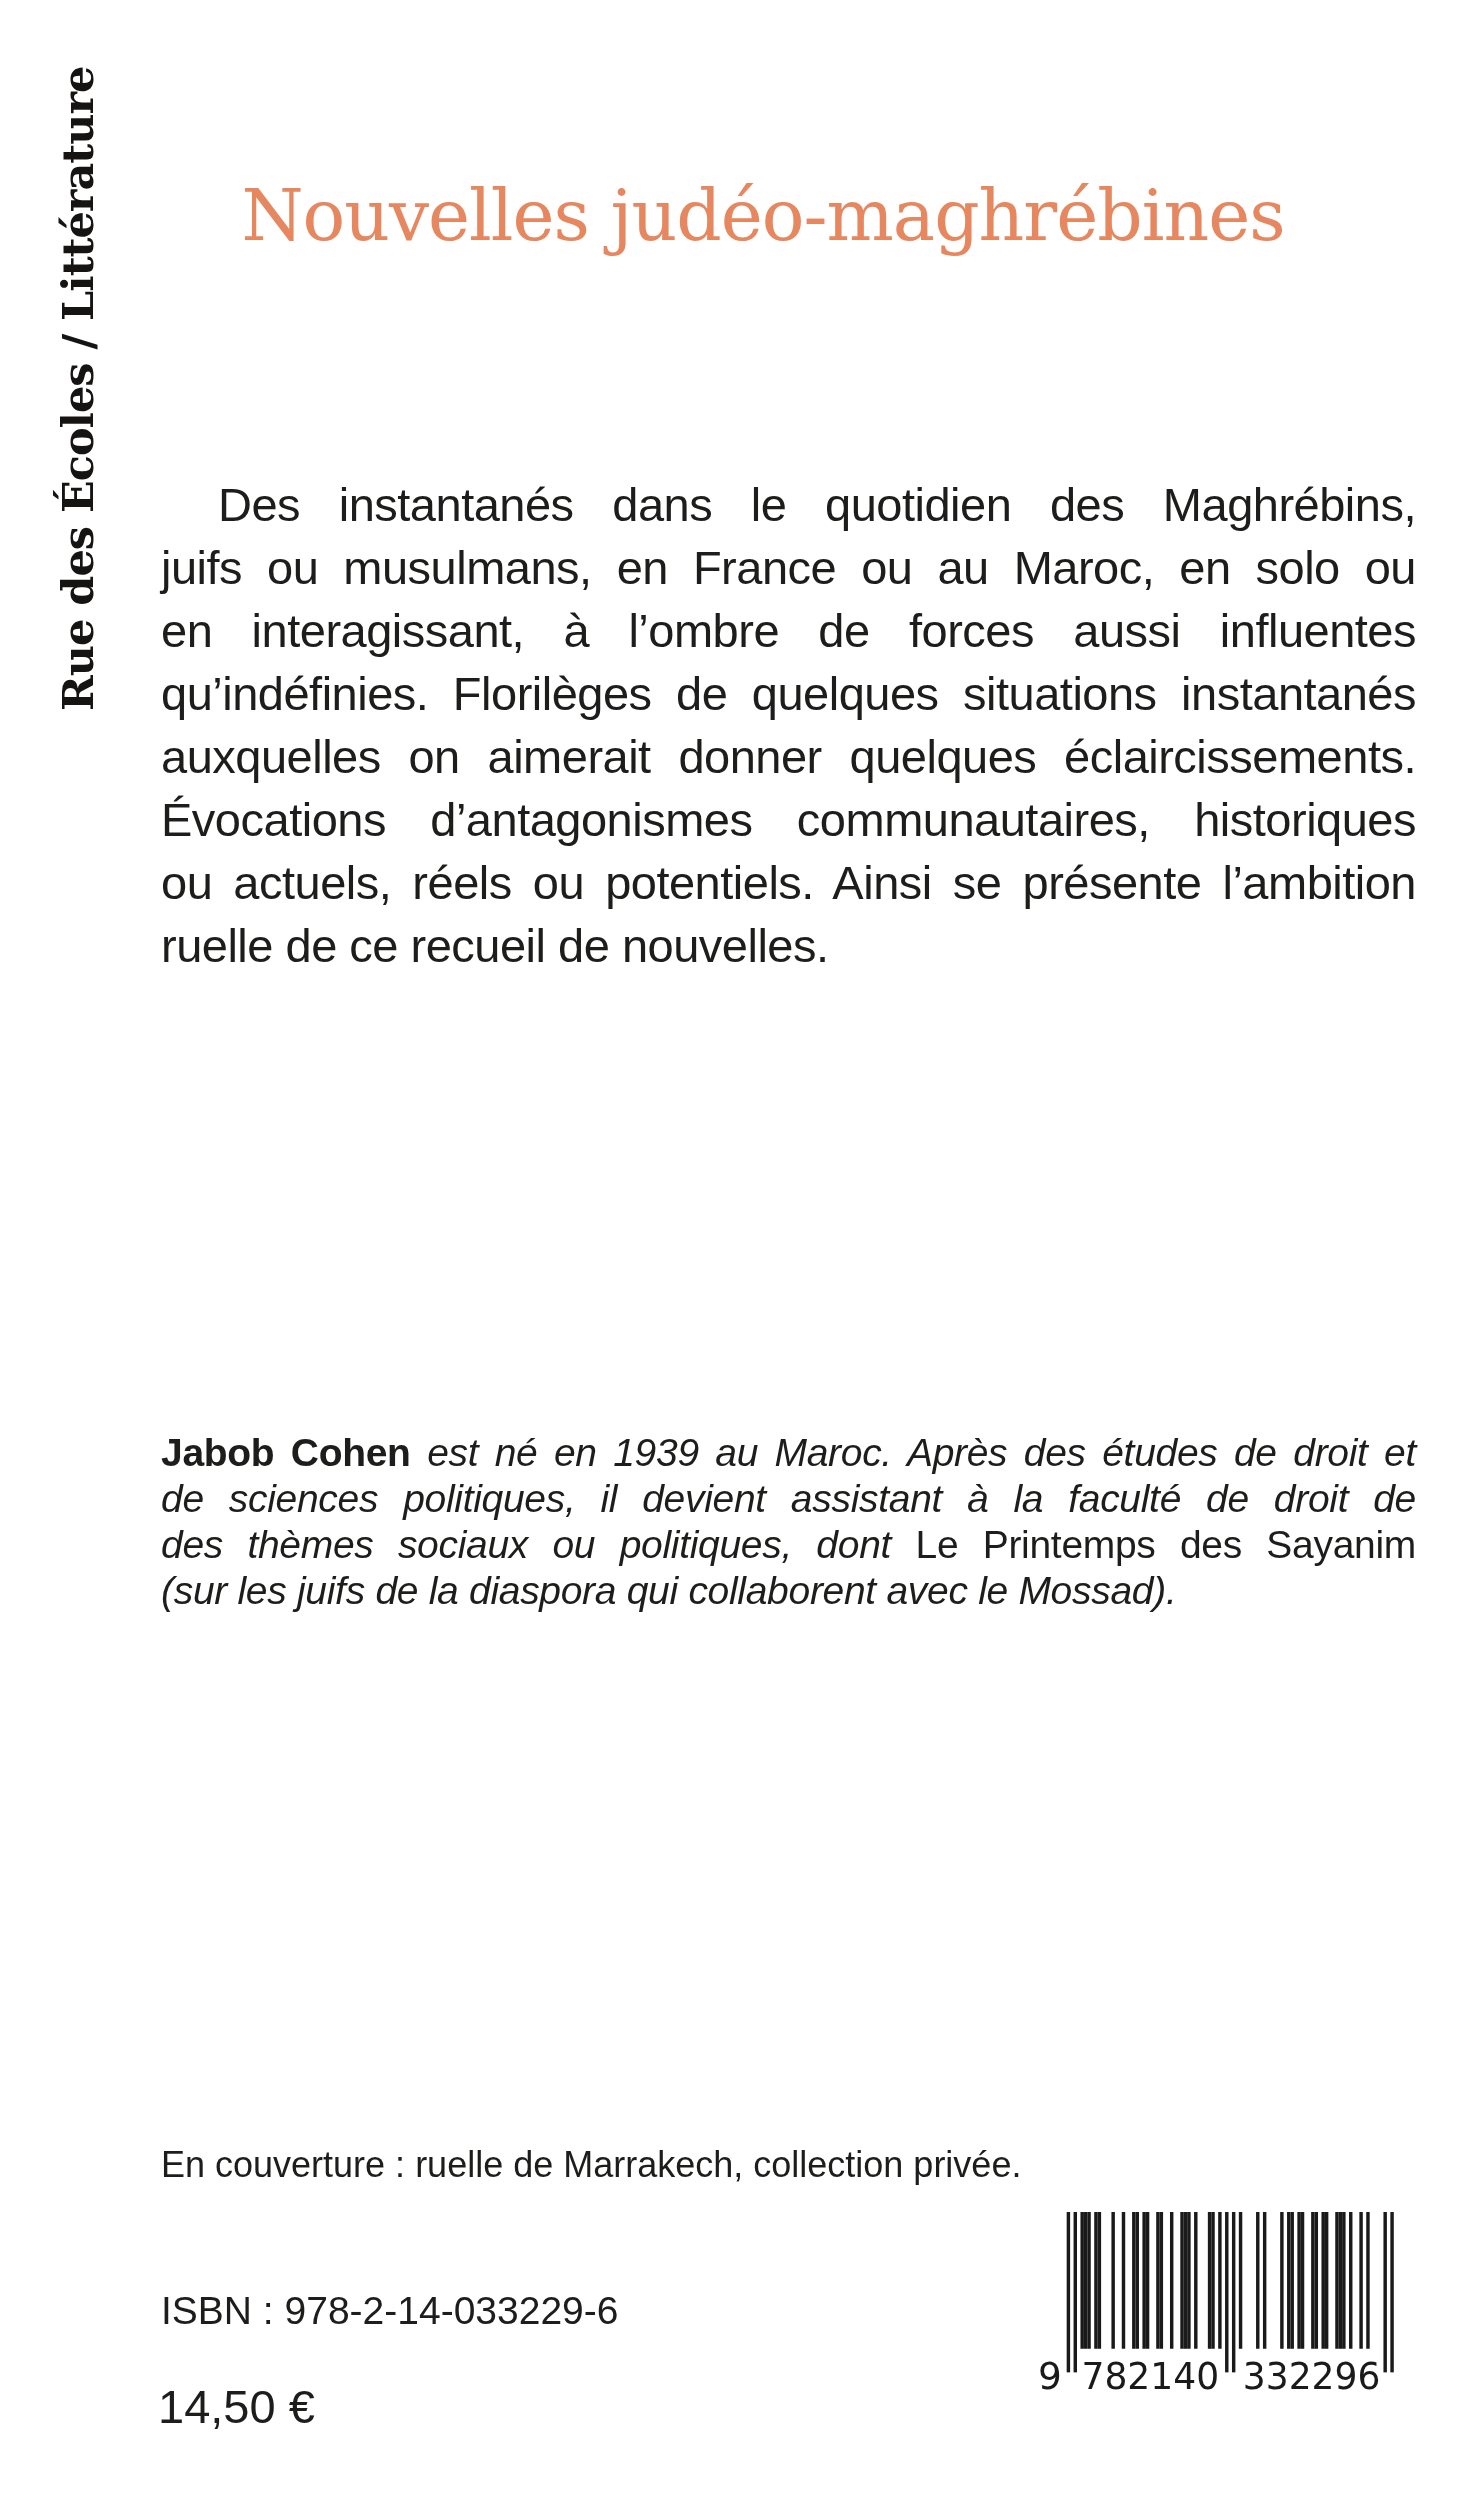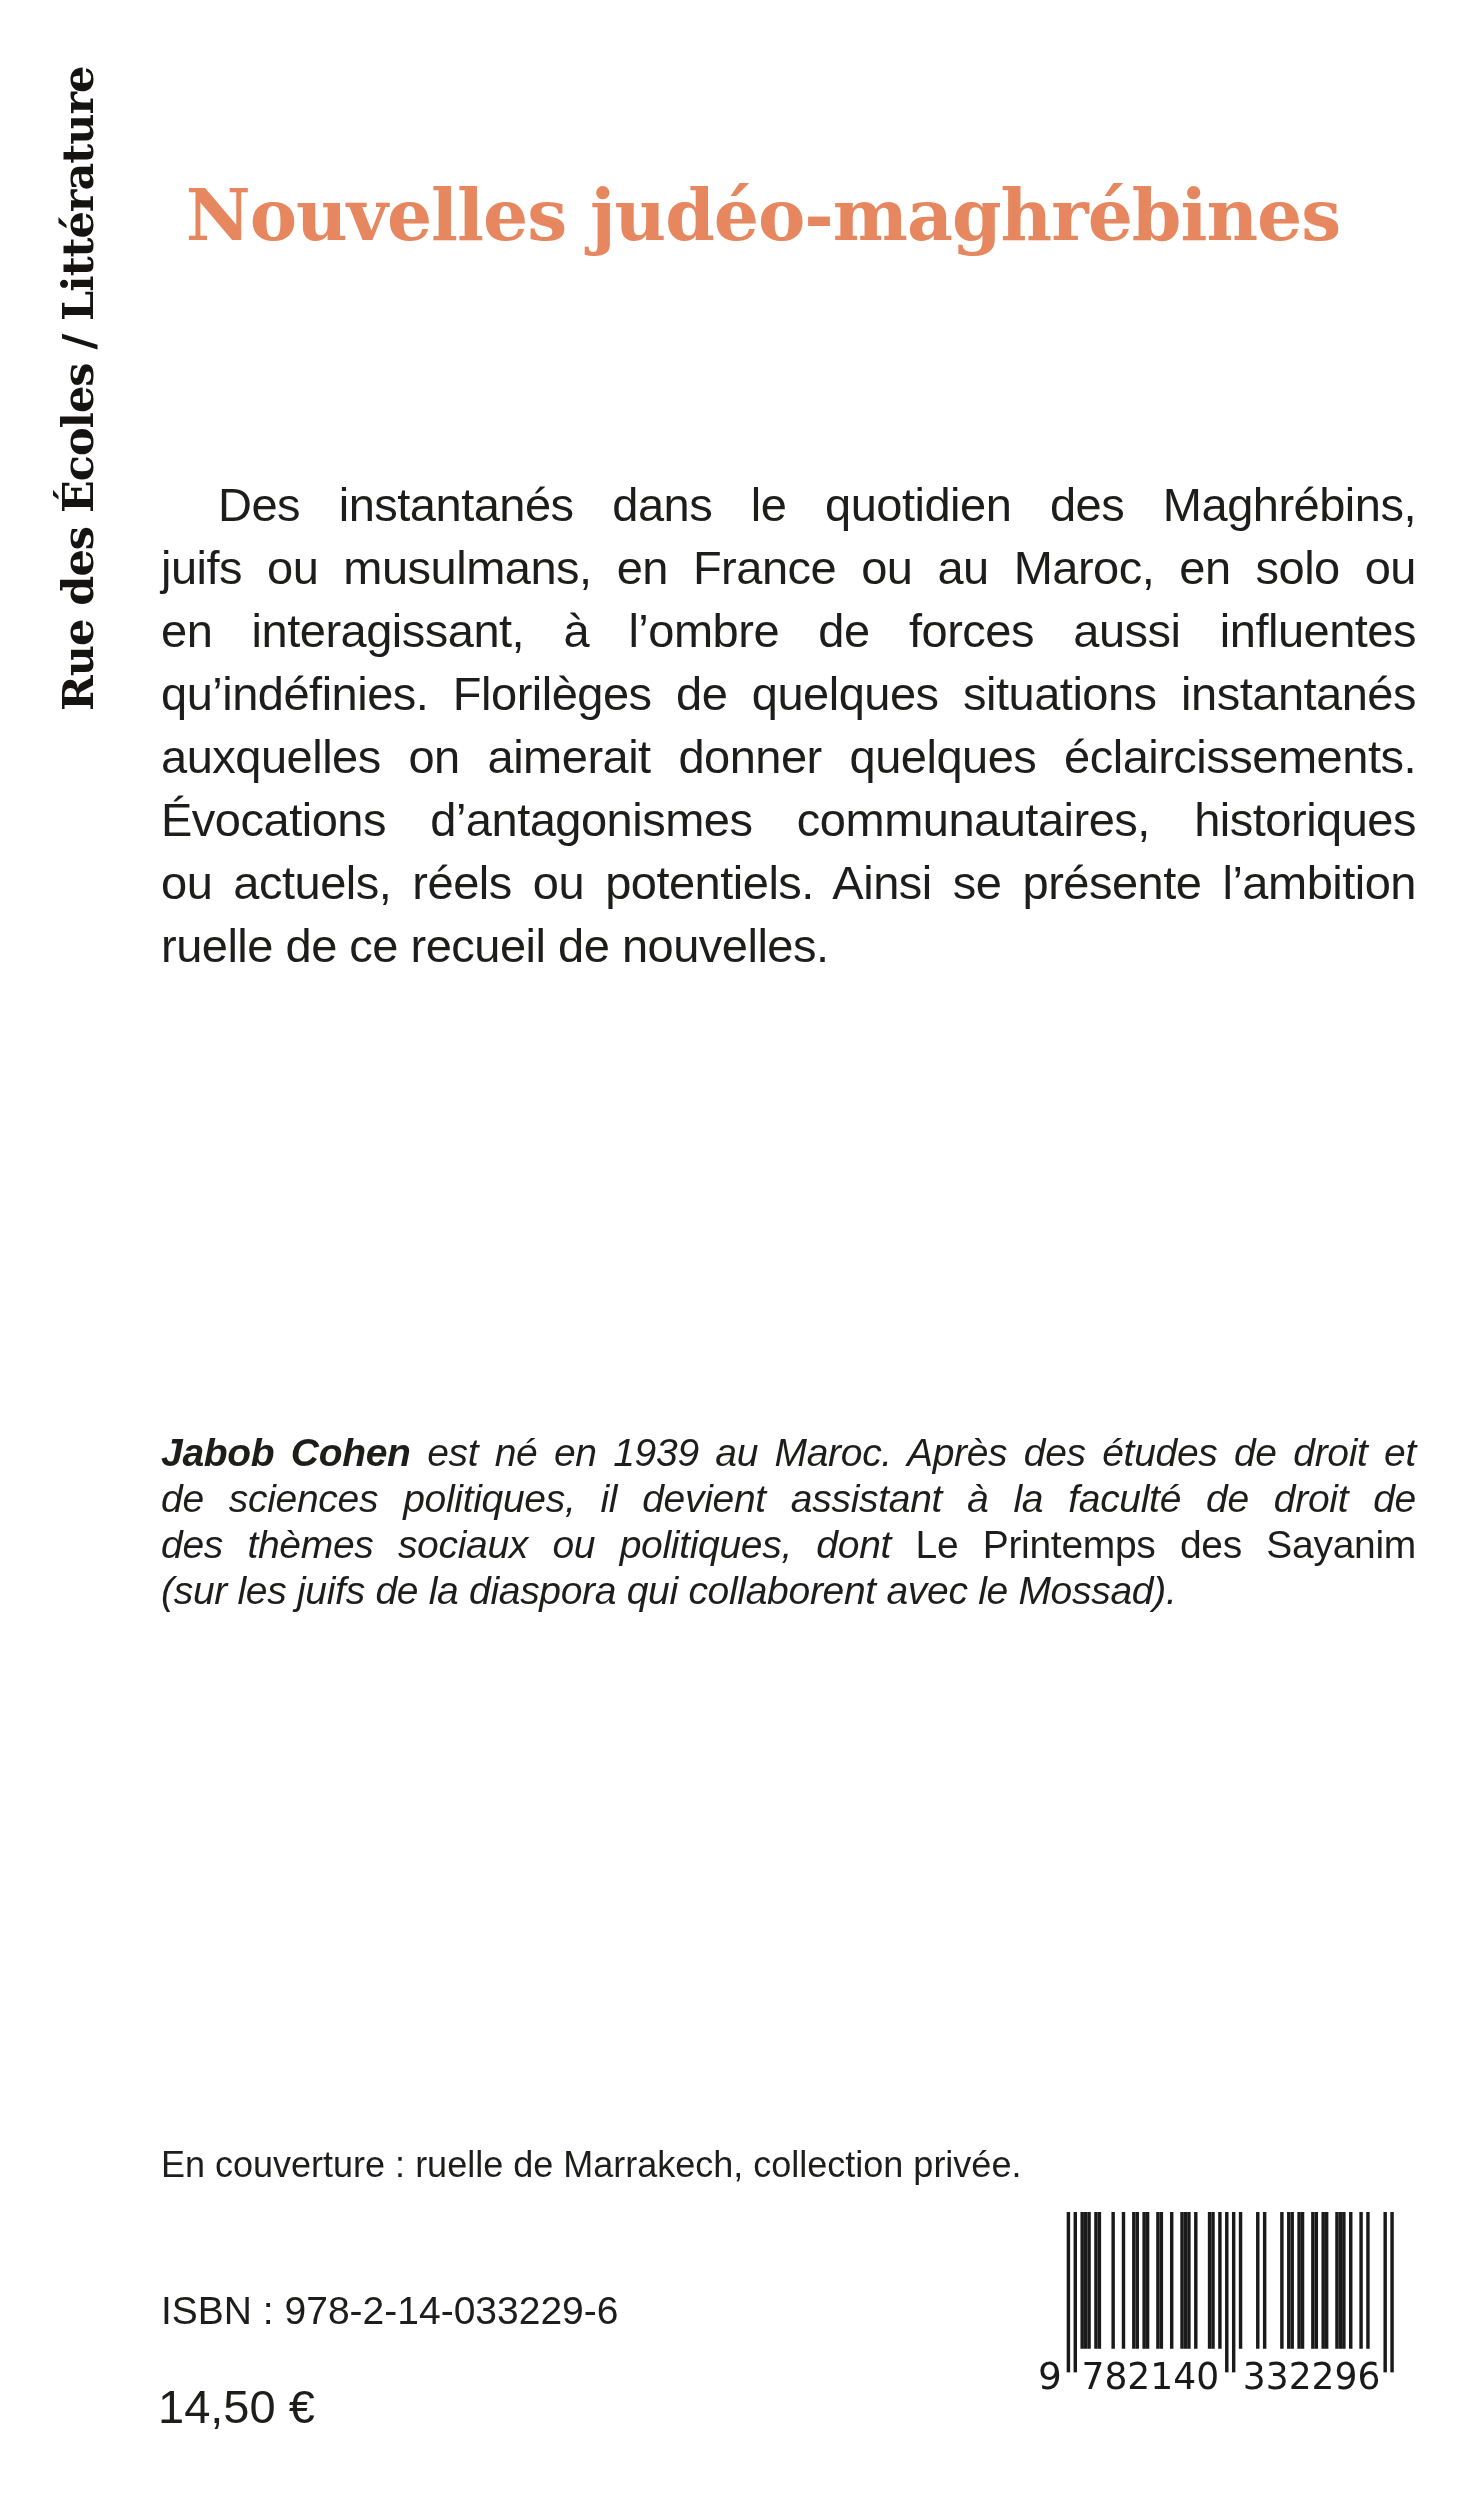--- a/index.html
+++ b/index.html
@@ -10,38 +10,38 @@
   
   .spine{
     position:absolute;left:51px;top:711px;width:601px;height:55px;
     transform:rotate(-90deg);transform-origin:0 0;
     font-family:"DejaVu Serif",serif;font-weight:700;font-size:43px;
     letter-spacing:-1px;white-space:nowrap;text-align:center;line-height:55px;
     color:#161412;
   }
   .title{
     position:absolute;left:111px;top:173px;width:1304px;margin:0;
-    text-align:center;font-family:"DejaVu Serif",serif;font-weight:700;
+    text-align:center;font-family:"DejaVu Serif",serif;font-weight:400;
     font-size:71px;line-height:85px;color:var(--accent,#e6875f);letter-spacing:-1px;
   }
   .synopsis{
     position:absolute;left:161px;top:473px;width:1255px;
     font-size:47px;line-height:63px;letter-spacing:-0.5px;
   }
   .synopsis .line{text-align:justify;text-align-last:justify;}
   .synopsis .line:first-child{text-indent:57px;}
   .synopsis .line:last-child{text-align-last:left;}
   .bio{
     position:absolute;left:161px;top:1430px;width:1255px;
     font-size:39px;line-height:46px;letter-spacing:-0.3px;
   }
   .bio .line{text-align:justify;text-align-last:justify;}
   .bio .line.no-justify{text-align-last:left;}
   .seg-italic{font-style:italic;}
-  .seg-bold-italic{font-style:italic;font-weight:700;}
+  .seg-bold-italic{font-weight:700;}
   .seg-roman{font-style:normal;}
   .credit{position:absolute;left:161px;top:2144px;font-size:36px;}
   .isbn{position:absolute;left:161px;top:2289px;font-size:39px;}
   .price{position:absolute;left:158px;top:2339px;font-size:47px;margin-top:40px;}
   .barcode{position:absolute;left:1032px;top:2212px;width:394px;height:182px;}
   .barcode svg{display:block;}
 </style>
 </head>
 <body>
 

